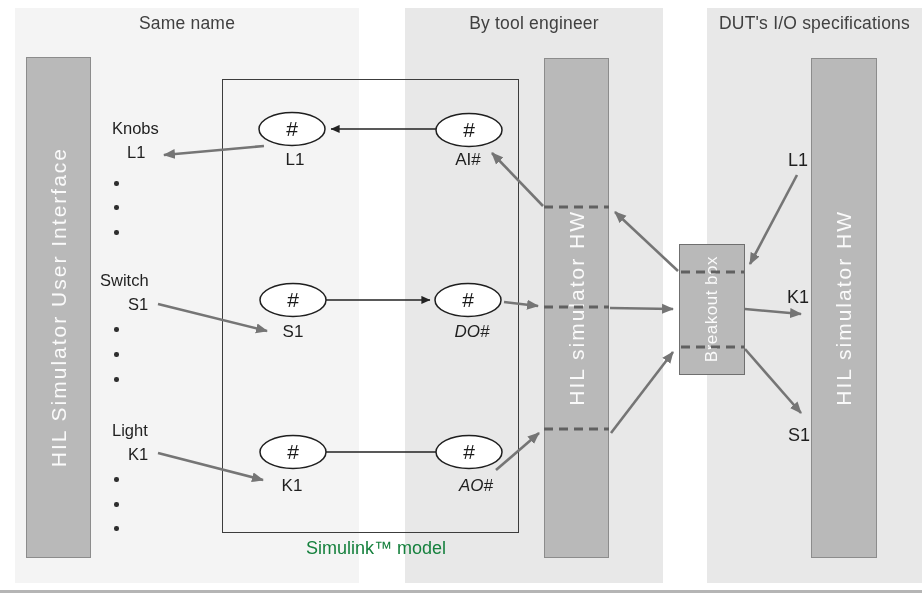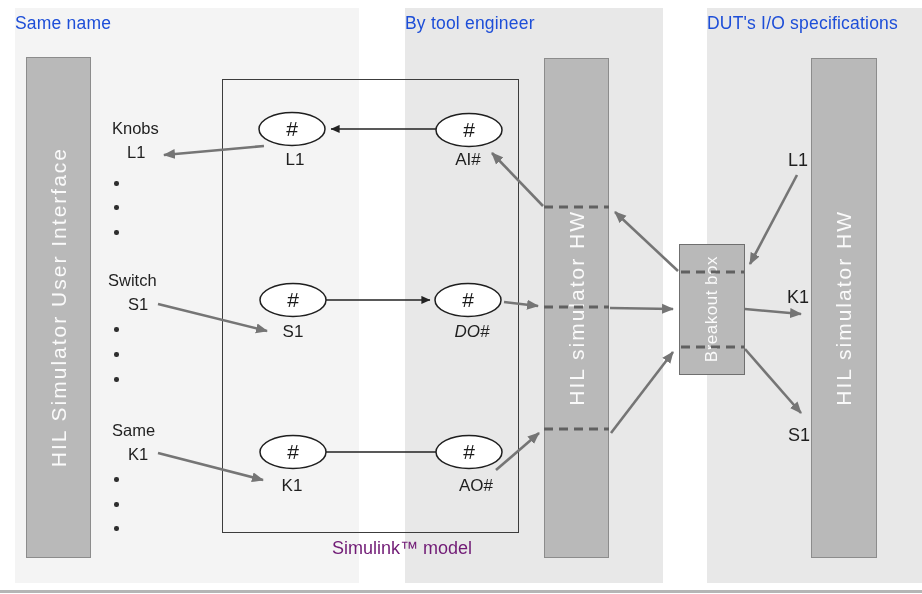--- a/index.html
+++ b/index.html
@@ -4,39 +4,39 @@
 <style>
   html,body{margin:0;padding:0;background:#ffffff;}
   #canvas{
     position:relative;width:922px;height:594px;background:#ffffff;overflow:hidden;
     font-family:"Liberation Sans",sans-serif;color:#222222;
   }
   .col{position:absolute;top:8px;height:575px;z-index:1;}
   .col-light{background:#f4f4f4;}
   .col-mid{background:#e8e8e8;}
   .heading{
-    position:absolute;top:13px;z-index:4;text-align:left;
-    font-size:17.5px;color:#1d4ed8;letter-spacing:0.2px;
+    position:absolute;top:13px;z-index:4;text-align:center;
+    font-size:17.5px;color:#404040;letter-spacing:0.2px;
   }
   .vbar{
     position:absolute;z-index:2;background:#b9b9b9;border:1px solid #8c8c8c;
     display:flex;align-items:center;justify-content:center;box-sizing:border-box;
   }
   .vtext{
     writing-mode:vertical-rl;transform:rotate(180deg);
     color:#fafafa;font-size:21px;letter-spacing:2px;white-space:nowrap;
   }
   .vtext-sm{font-size:17px;letter-spacing:0.5px;}
   .model-rect{
     position:absolute;left:222px;top:79px;width:297px;height:454px;
     border:1.4px solid #3c3c3c;z-index:2;box-sizing:border-box;background:transparent;
   }
   .caption{
-    position:absolute;left:302px;top:538px;width:200px;text-align:center;
-    font-size:18px;color:#701a75;z-index:4;
+    position:absolute;left:276px;top:538px;width:200px;text-align:center;
+    font-size:18px;color:#15803d;z-index:4;
   }
   .blk-label{position:absolute;width:90px;text-align:center;font-size:17px;color:#1f1f1f;z-index:4;}
   .hash{
     position:absolute;width:40px;text-align:center;font-size:21px;color:#1a1a1a;z-index:4;
     font-weight:500;
   }
   .side-label{position:absolute;font-size:16.5px;color:#1f1f1f;z-index:4;}
   .sig-label{position:absolute;width:40px;text-align:center;font-size:18px;color:#1f1f1f;z-index:4;}
   .dot{position:absolute;width:4.5px;height:4.5px;border-radius:50%;background:#2e2e2e;z-index:4;overflow:hidden;color:transparent;}
   #overlay{position:absolute;left:0;top:0;z-index:3;pointer-events:none;}
@@ -71,27 +71,27 @@
 
   <div class="model-rect"></div>
   <div class="caption">Simulink™ model</div>
 
   <div class="side-label" style="left:112px;top:119px;">Knobs</div>
   <div class="side-label" style="left:127px;top:143px;">L1</div>
   <div class="dot" style="left:114px;top:181px;"></div>
   <div class="dot" style="left:114px;top:205px;"></div>
   <div class="dot" style="left:114px;top:230px;"></div>
 
-  <div class="side-label" style="left:108px;top:271px;">Switch</div>
+  <div class="side-label" style="left:100px;top:271px;">Switch</div>
   <div class="side-label" style="left:128px;top:295px;">S1</div>
   <div class="dot" style="left:114px;top:327px;"></div>
   <div class="dot" style="left:114px;top:352px;"></div>
   <div class="dot" style="left:114px;top:377px;"></div>
 
-  <div class="side-label" style="left:112px;top:421px;">Same</div>
+  <div class="side-label" style="left:112px;top:421px;">Light</div>
   <div class="side-label" style="left:128px;top:445px;">K1</div>
   <div class="dot" style="left:114px;top:477px;"></div>
   <div class="dot" style="left:114px;top:502px;"></div>
   <div class="dot" style="left:114px;top:526px;"></div>
 
   <div class="sig-label" style="left:778px;top:150px;">L1</div>
   <div class="sig-label" style="left:778px;top:287px;">K1</div>
   <div class="sig-label" style="left:779px;top:425px;">S1</div>
 
   <div class="hash" style="left:272px;top:117px;">#</div>
@@ -99,21 +99,21 @@
   <div class="hash" style="left:273px;top:288px;">#</div>
   <div class="hash" style="left:448px;top:288px;">#</div>
   <div class="hash" style="left:273px;top:440px;">#</div>
   <div class="hash" style="left:449px;top:440px;">#</div>
 
   <div class="blk-label" style="left:250px;top:150px;">L1</div>
   <div class="blk-label" style="left:423px;top:150px;">AI#</div>
   <div class="blk-label" style="left:248px;top:322px;">S1</div>
   <div class="blk-label" style="left:427px;top:322px;font-style:italic;">DO#</div>
   <div class="blk-label" style="left:247px;top:476px;">K1</div>
-  <div class="blk-label" style="left:431px;top:476px;">AO#</div>
+  <div class="blk-label" style="left:431px;top:476px;font-style:italic;">AO#</div>
 
   <svg id="overlay" width="922" height="594" viewBox="0 0 922 594">
     <defs>
       <marker id="ah-black" markerUnits="userSpaceOnUse" markerWidth="10" markerHeight="9" refX="8.6" refY="4.5" orient="auto">
         <path d="M0,0.4 L9,4.5 L0,8.6 Z" fill="#222222"></path>
       </marker>
       <marker id="ah-gray" markerUnits="userSpaceOnUse" markerWidth="13" markerHeight="11" refX="11" refY="5.5" orient="auto">
         <path d="M0,0.5 L12,5.5 L0,10.5 Z" fill="#757575"></path>
       </marker>
     </defs>

